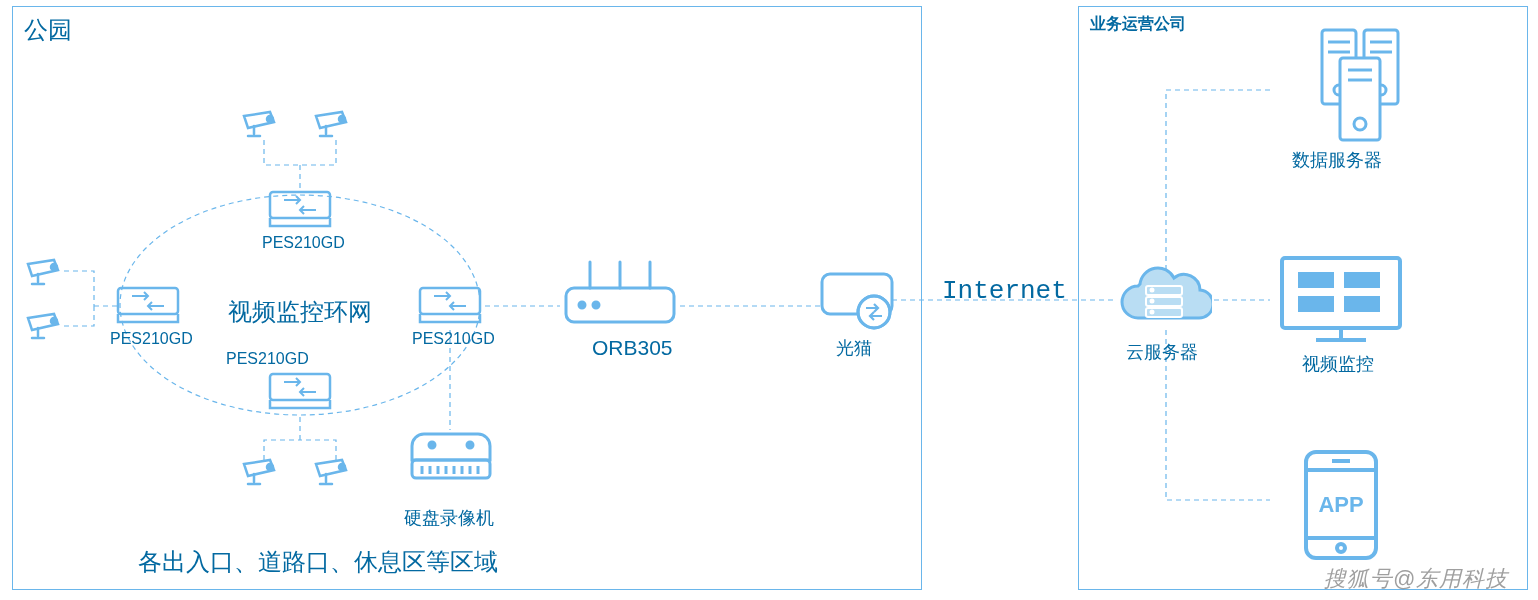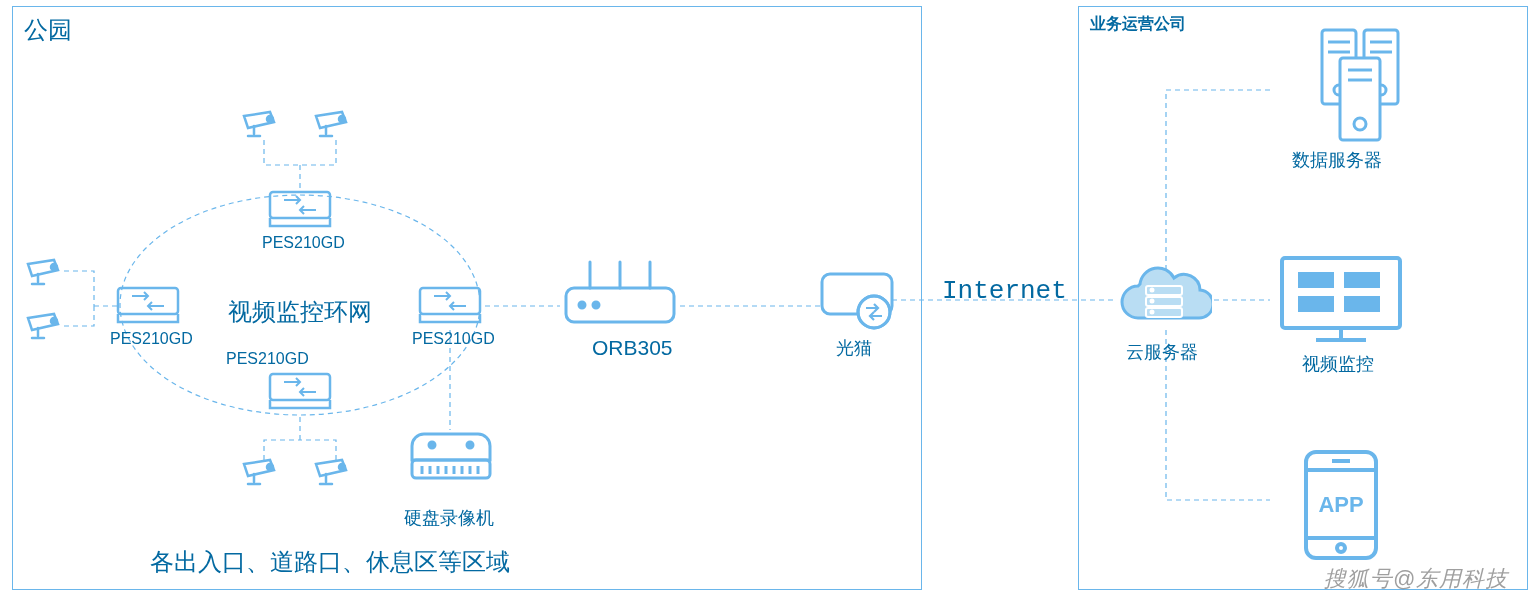--- a/index.html
+++ b/index.html
@@ -35,21 +35,21 @@
 </style>
 </head>
 <body>
 
 <div class="box" style="left:12px; top:6px; width:910px; height:584px;"></div>
 <div class="label" style="left:24px; top:14px; font-size:24px;">公园</div>
 
 <div class="box" style="left:1078px; top:6px; width:450px; height:584px;"></div>
 <div class="label" style="left:1090px; top:14px; font-size:16px;font-weight:bold;">业务运营公司</div>
 
-<div class="label" style="left:150px; top:546px; font-size:24px;">各出入口、道路口、休息区等区域</div>
+<div class="label" style="left:138px; top:546px; font-size:24px;">各出入口、道路口、休息区等区域</div>
 
 <svg style="position:absolute; left:0; top:0;" width="1538" height="600">
   <defs></defs>
 
   <ellipse cx="300" cy="305" rx="180" ry="110" fill="none" stroke="#6ab6eb" stroke-width="1.2" stroke-dasharray="5 4"></ellipse>
 
   <path d="M64 271 H94 V306 M64 326 H94 V306 M94 306 H120" fill="none" stroke="#6ab6eb" stroke-width="1.2" stroke-dasharray="5 4"></path>
 
   <path d="M264 140 V165 H300 M336 140 V165 H300 M300 165 V190" fill="none" stroke="#6ab6eb" stroke-width="1.2" stroke-dasharray="5 4"></path>
 

